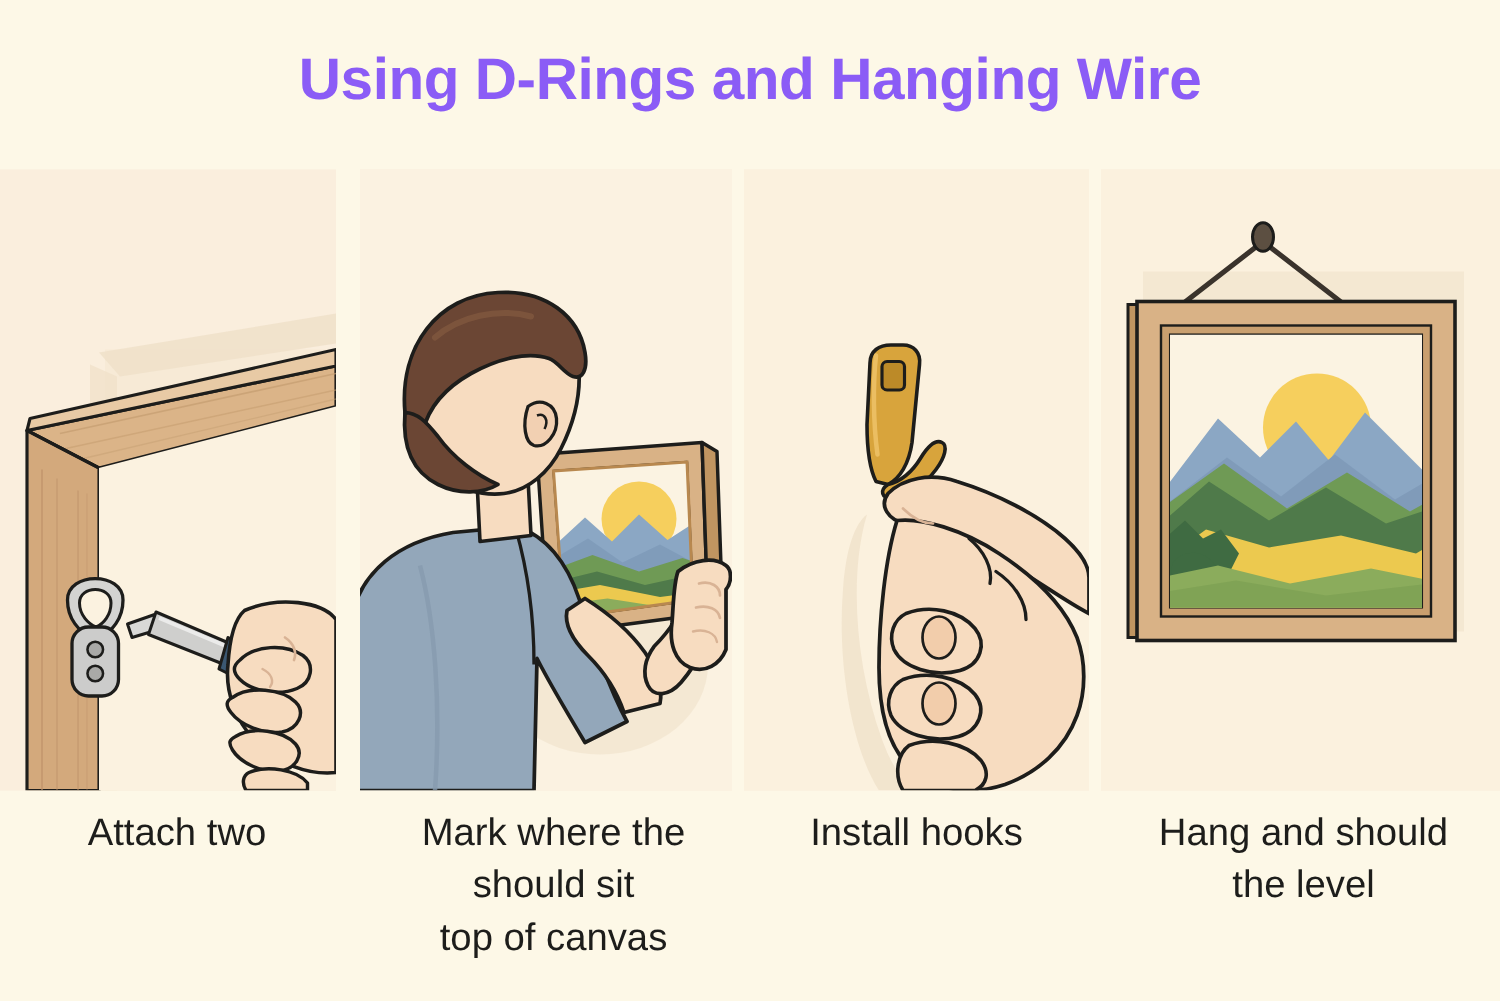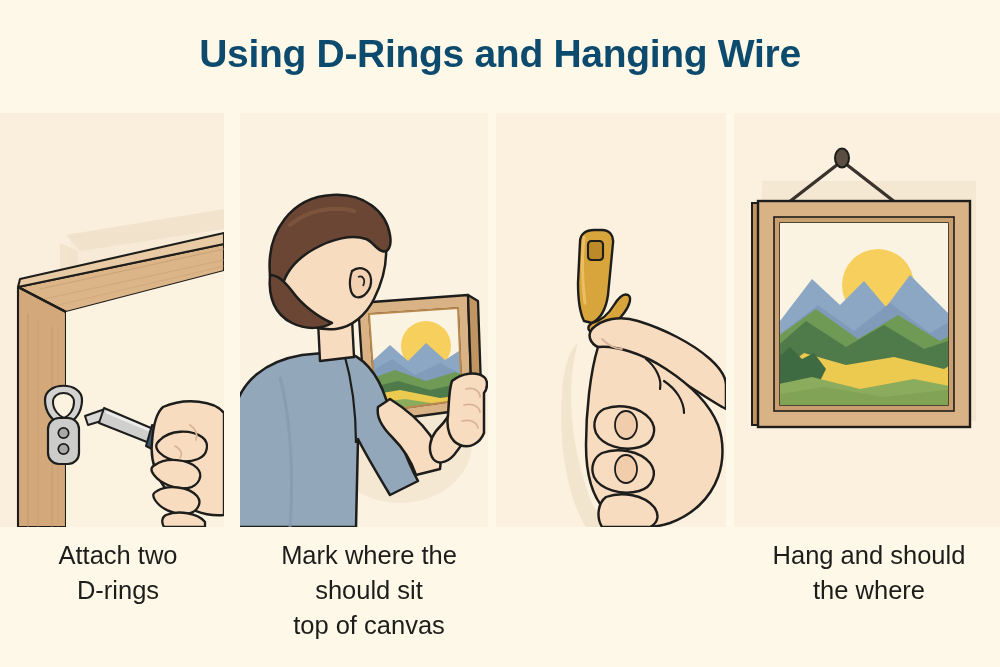--- a/index.html
+++ b/index.html
@@ -19,21 +19,21 @@
     overflow: hidden;
   }
   #page-title {
     position: absolute;
     left: 0;
     top: 33px;
     width: 1000px;
     text-align: center;
     font-size: 39px;
     font-weight: bold;
-    color: #0c4a6e;
+    color: #8b5cf6;
     letter-spacing: -0.3px;
     line-height: 1.1;
   }
   .panels {
     position: absolute;
     left: 0;
     top: 113px;
     width: 1000px;
     height: 414px;
   }
@@ -341,26 +341,28 @@
           </g>
         </g>
       </svg>
     </div>
 
   </div>
 
   <div class="captions">
     <div class="caption" id="caption-1">
       <div>Attach two</div>
-      <div>D-rings</div>
     </div>
     <div class="caption" id="caption-2">
       <div>Mark where the</div>
       <div>should sit</div>
       <div>top of canvas</div>
     </div>
+    <div class="caption" id="caption-3">
+      <div>Install hooks</div>
+    </div>
     <div class="caption" id="caption-4">
       <div>Hang and should</div>
-      <div>the where</div>
+      <div>the level</div>
     </div>
   </div>
 
 </div>
 
 </body></html>

